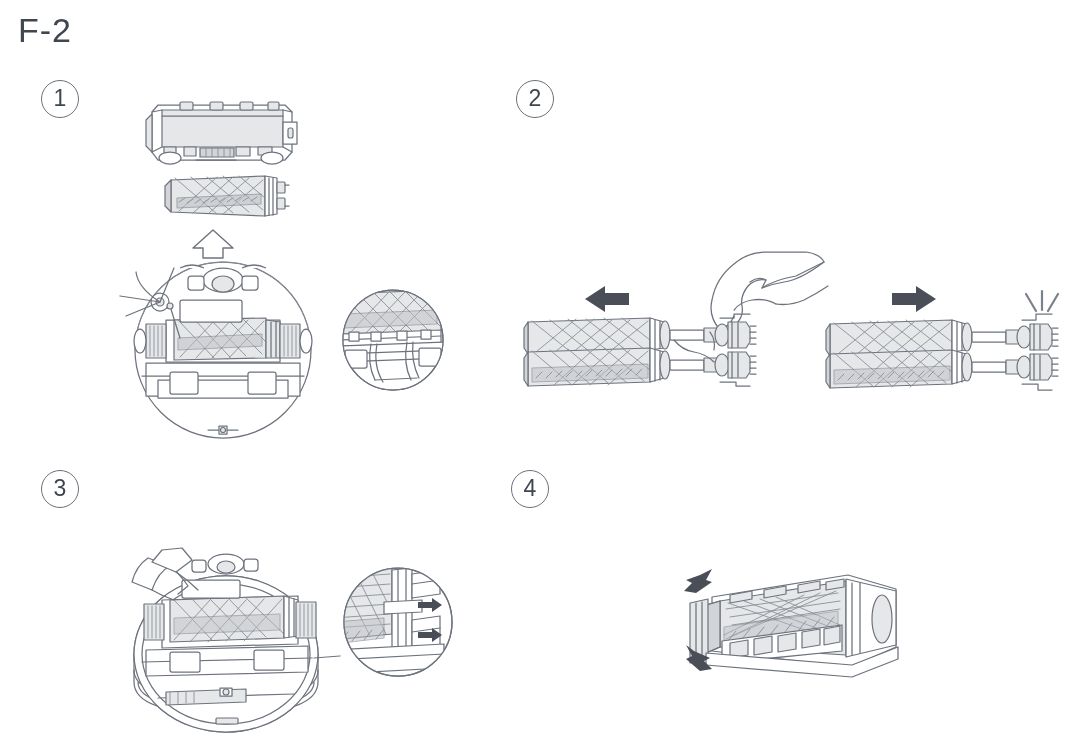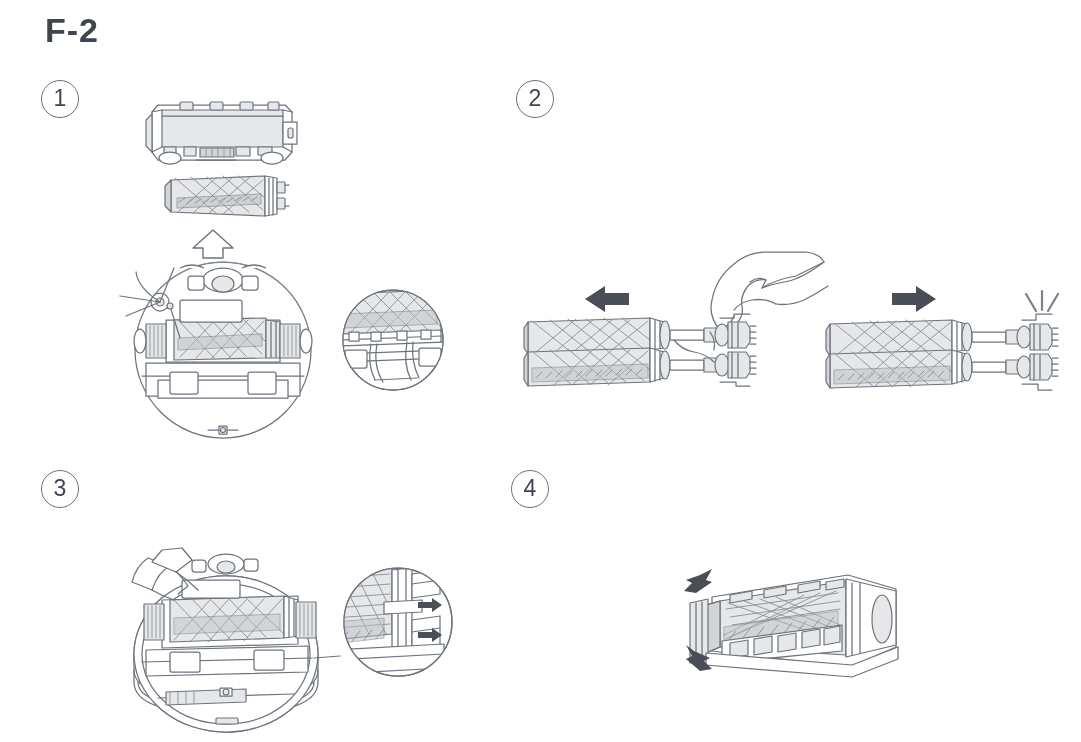--- a/index.html
+++ b/index.html
@@ -3,22 +3,22 @@
 <meta charset="utf-8">
 <title>F-2 Roller Brush Instructions</title>
 <style>
   html,body{margin:0;padding:0;background:#ffffff;}
   body{
     width:1081px;height:742px;position:relative;overflow:hidden;
     font-family:"Liberation Sans","DejaVu Sans",sans-serif;
     background:#ffffff;
   }
   #page-title{
-    position:absolute;left:45px;top:8px;
-    font-size:34px;letter-spacing:1px;color:#3f4650;font-weight:700;
+    position:absolute;left:18px;top:8px;
+    font-size:34px;letter-spacing:1px;color:#3f4650;font-weight:400;
     line-height:44px;
   }
   .step{position:absolute;}
   .badge{
     position:absolute;width:38px;height:38px;border-radius:50%;
     border:1.4px solid #6b717c;box-sizing:border-box;
     display:flex;align-items:center;justify-content:center;
     font-size:23px;color:#3f4650;font-weight:400;
     line-height:1;
   }

